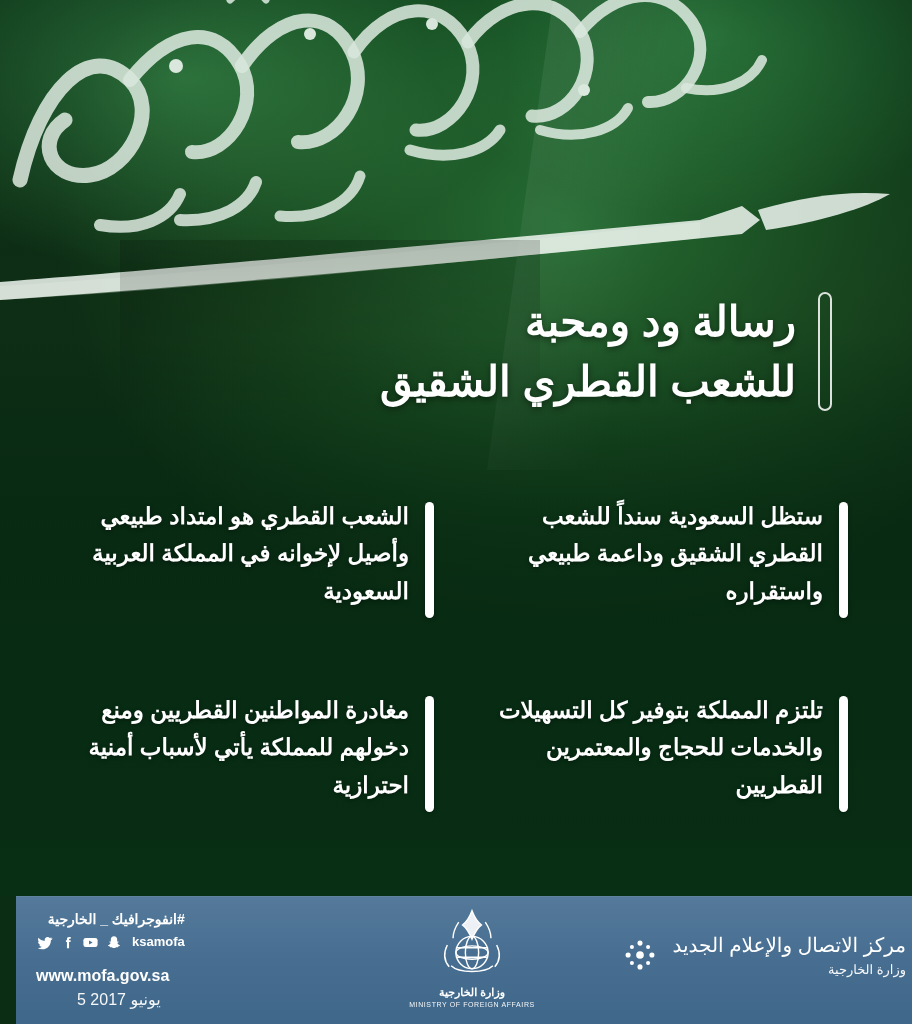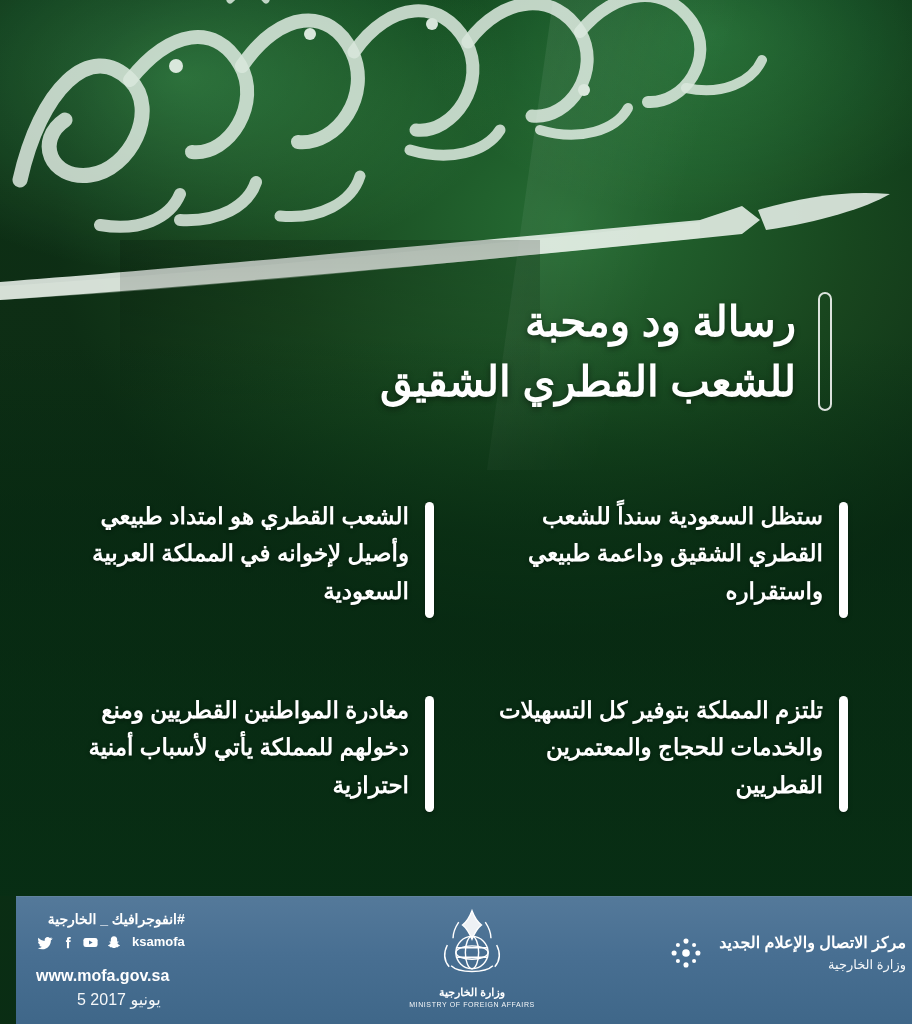--- a/index.html
+++ b/index.html
@@ -134,21 +134,21 @@
   }
   .emblem-caption-ar { font-size: 11px; font-weight: bold; margin-top: 1px; }
   .emblem-caption-en { font-size: 7px; letter-spacing: 0.6px; margin-top: 2px; opacity: 0.95; }
 
   .footer-right {
     position: absolute; right: 22px; top: 36px;
     display: flex; align-items: center; gap: 16px; direction: rtl;
     color: #ffffff;
   }
   .fr-text { text-align: right; }
-  .fr-line1 { font-size: 16px; font-weight: bold; }
+  .fr-line1 { font-size: 20px; font-weight: normal; }
   .fr-line2 { font-size: 13px; margin-top: 5px; opacity: 0.95; }
   .fr-logo { width: 34px; height: 34px; }
 </style>
 </head>
 <body>
 
 <div id="poster">
 
   <div class="bg"></div>
   <div class="bg-sheen"></div>

